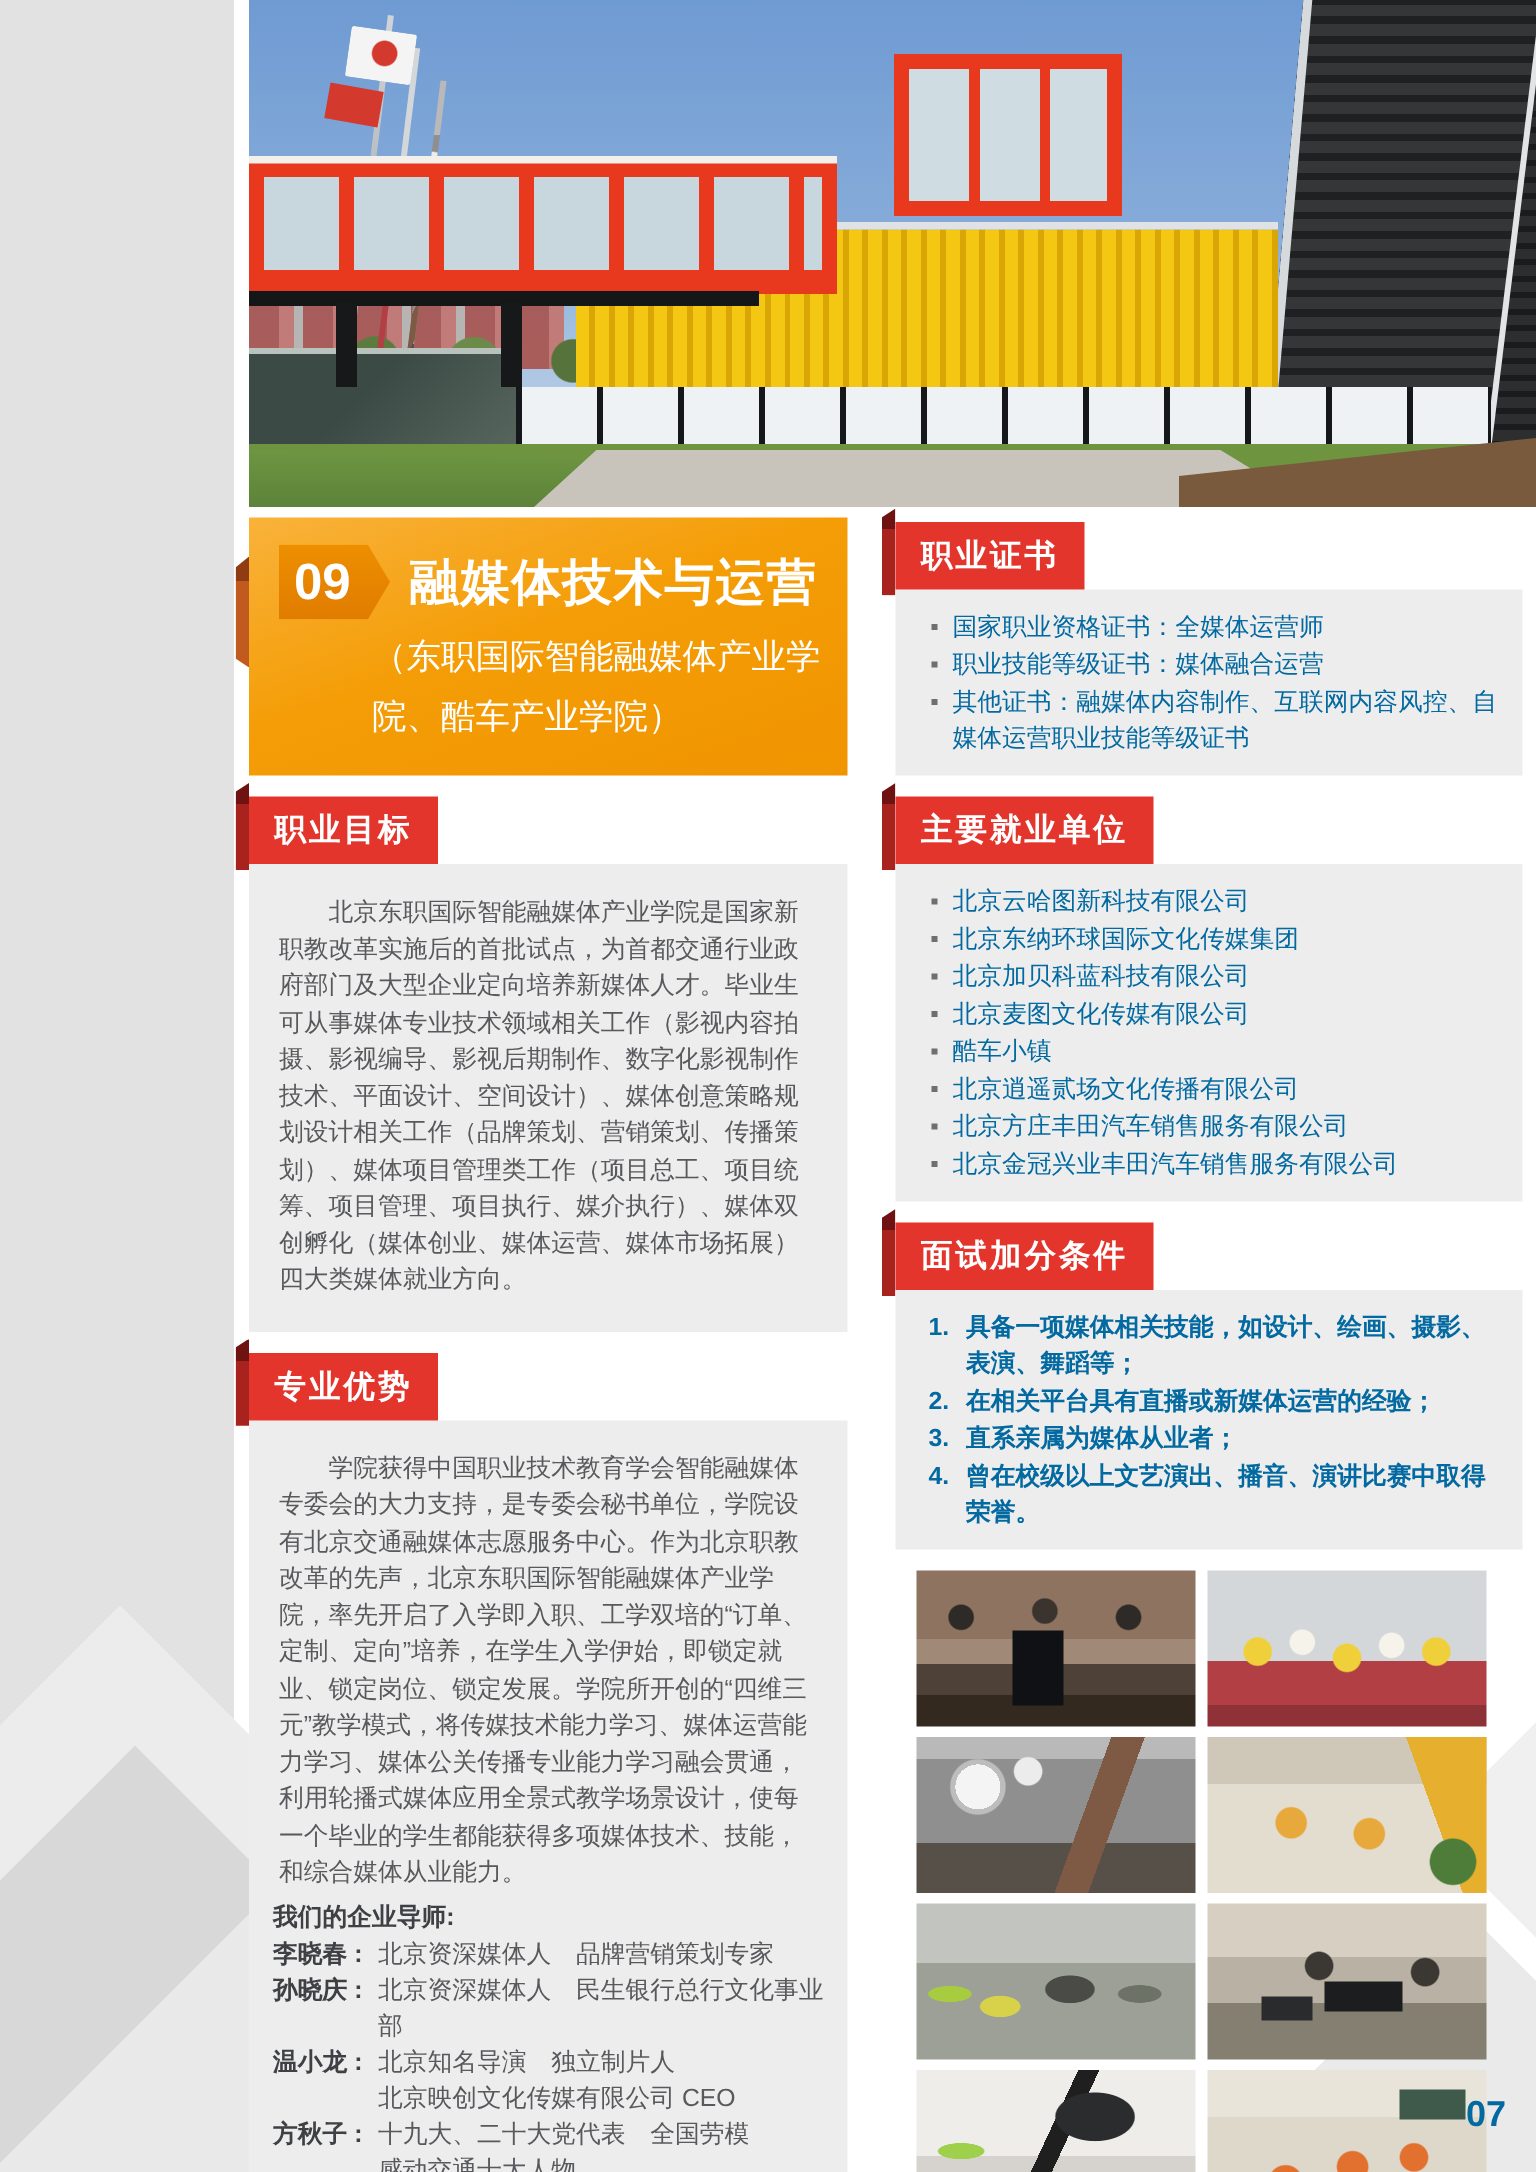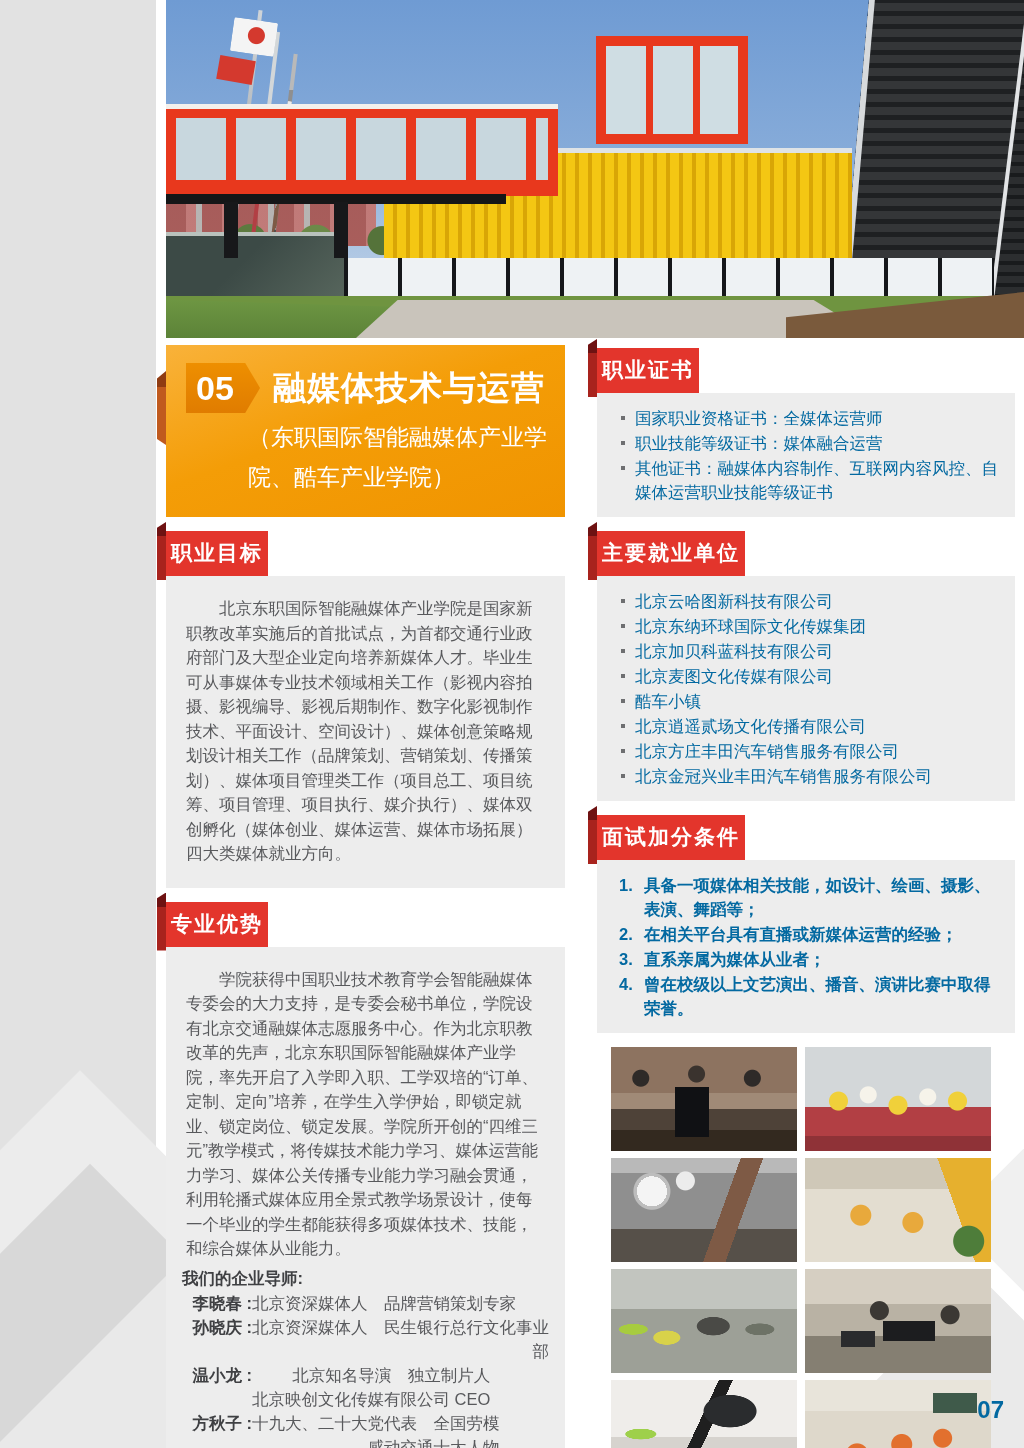--- a/index.html
+++ b/index.html
@@ -76,29 +76,29 @@
   .num-badge{flex:0 0 auto;width:74px;height:50px;line-height:50px;margin-right:13px;
         background:linear-gradient(180deg,#ee8f00,#e07c00);
         clip-path:polygon(0 0,80% 0,100% 50%,80% 100%,0 100%);
         font-size:34px;font-weight:bold;text-align:left;padding-left:10px;box-sizing:border-box;}
   .banner-title{font-size:33px;font-weight:bold;letter-spacing:1px;}
   .banner-sub{margin-left:62px;width:300px;font-size:23px;line-height:40px;margin-top:4px;}
 
   
   .section{margin-bottom:14px;}
   .ribbon{position:relative;display:inline-block;background:#e3352c;color:#fff;
-        font-weight:bold;font-size:21px;padding:8px 5px 9px;letter-spacing:2px;}
+        font-weight:bold;font-size:21px;padding:8px 17px 9px;letter-spacing:2px;}
   .ribbon::before{content:"";position:absolute;left:-9px;top:-9px;width:9px;height:calc(100% + 13px);
         background:linear-gradient(180deg,#6e1212 0 14px,#a8231d 14px);
         clip-path:polygon(0 10%,100% 0,100% 100%,0 100%);}
   .gbox{background:#ededed;padding:16px 16px 18px;font-size:16.5px;line-height:24.5px;color:#58595c;}
   .gbox p{margin:4px;text-indent:2em;}
 
   .mentors-heading{font-weight:bold;color:#3f4043;margin-top:4px;line-height:26px;}
-  .mentor{display:flex;line-height:24px;font-size:16.5px;text-align:right;}
+  .mentor{display:flex;line-height:24px;font-size:16.5px;}
   .mname{flex:0 0 70px;font-weight:bold;color:#3f4043;white-space:nowrap;}
   .mname::after{content:" :";}
   .mlines{white-space:pre-line;}
 
   .gbox-r{background:#ededed;padding:12px 14px 12px 20px;font-size:16.5px;line-height:24px;color:#0369a1;}
   ul.dotlist{list-style:none;margin:0;padding:0;}
   ul.dotlist li{position:relative;padding-left:18px;margin:1px 0;}
   ul.dotlist li::before{content:"";position:absolute;left:4px;top:10px;width:4px;height:4px;background:#6e6f71;}
   ol.numlist{list-style:none;margin:0;padding:0;counter-reset:n;}
   ol.numlist li{counter-increment:n;position:relative;padding-left:27px;margin:1px 0;font-weight:bold;}
@@ -199,21 +199,21 @@
     <div class="lawn"></div>
     <div class="mound"></div>
     <div class="walk"></div>
     <div class="planter"></div>
   </div>
 
   <div class="col-left">
 
     <div class="banner">
       <div class="banner-top">
-        <div class="num-badge">05</div>
+        <div class="num-badge">09</div>
         <div class="banner-title">融媒体技术与运营</div>
       </div>
       <div class="banner-sub">（东职国际智能融媒体产业学院、酷车产业学院）</div>
     </div>
 
     <div class="section">
       <div class="ribbon">
         <span>职业目标</span>
       </div>
       <div class="gbox">

